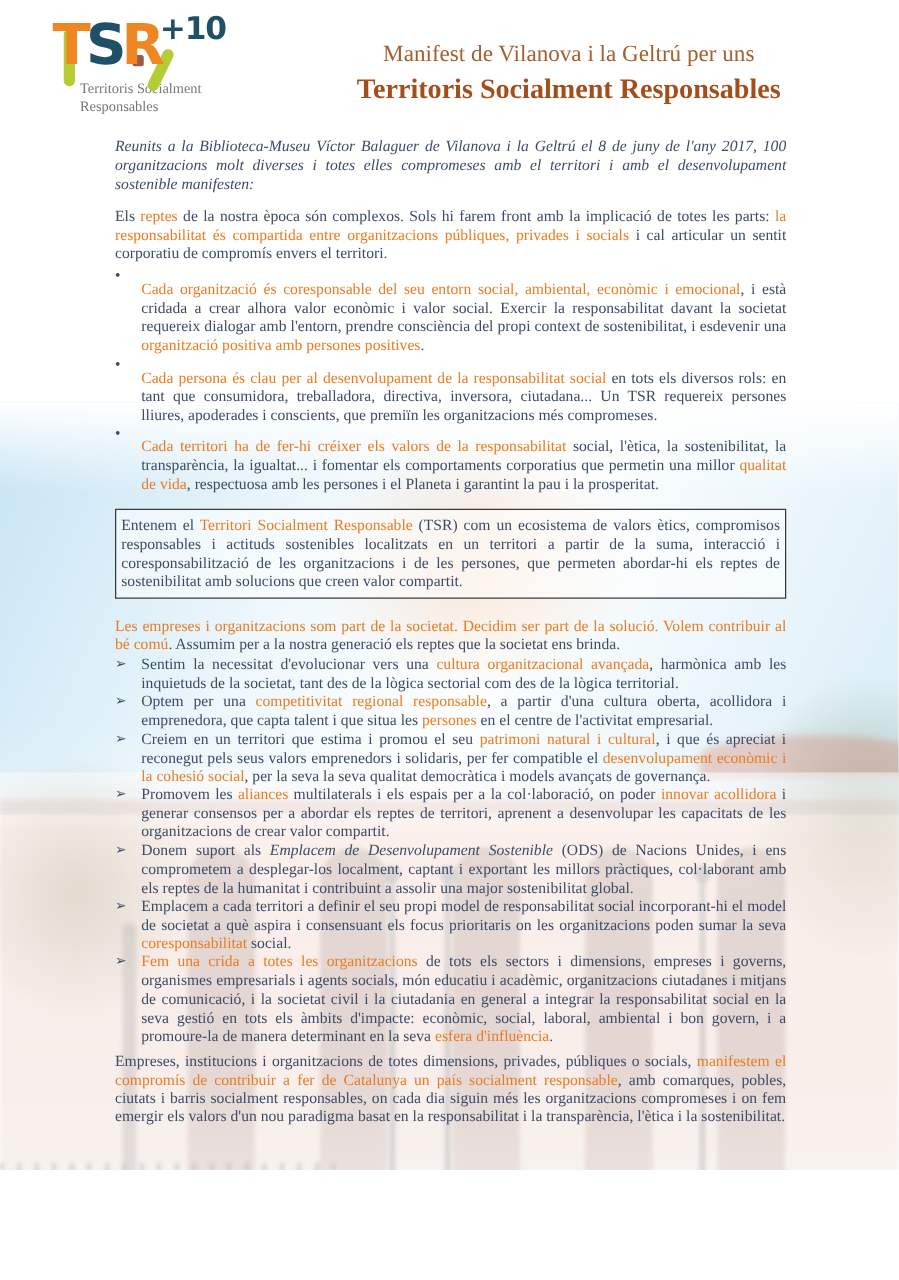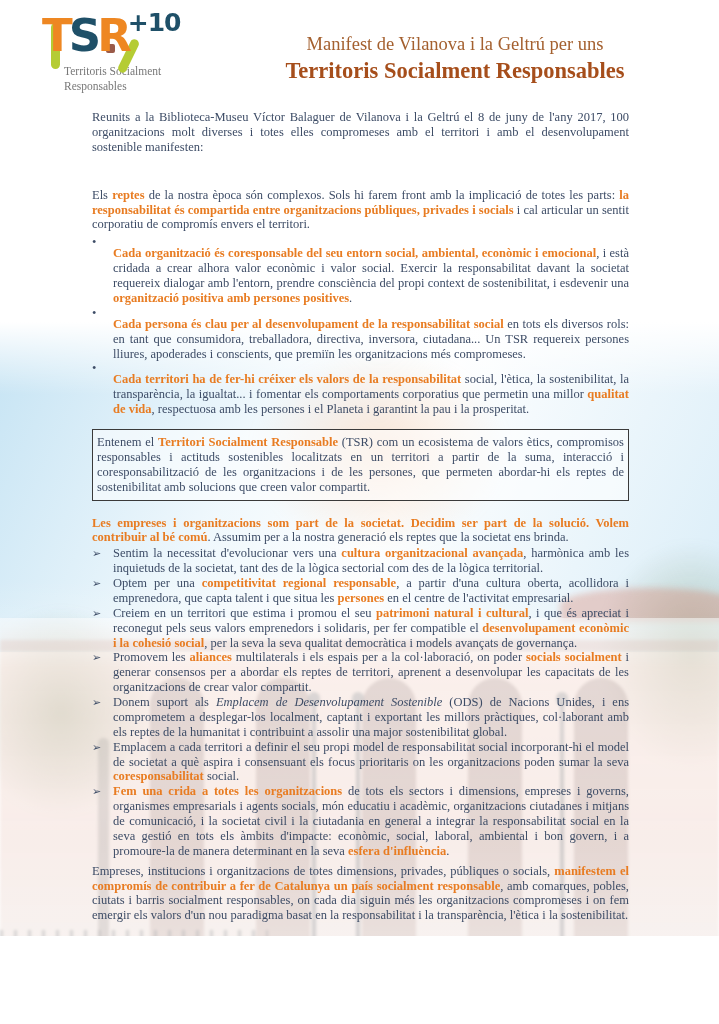--- a/index.html
+++ b/index.html
@@ -53,24 +53,24 @@
   .plus10{font-size:25px;color:#1f5068;letter-spacing:-1px;vertical-align:20px;position:relative;}
   .tsr-sub{margin-top:6px;margin-left:22px;font-size:11.5px;color:#787878;line-height:1.3;}
 
   .title-block{position:absolute;left:195px;top:34px;width:520px;text-align:center;}
   .title-l1{font-size:18.5px;color:#a4602f;}
   .title-l2{font-size:22.5px;font-weight:bold;color:#a64e1b;margin-top:3px;}
 
   
   .content{position:absolute;left:92px;top:110px;width:537px;z-index:2;
         font-size:12.5px;line-height:1.19;text-align:justify;}
-  .seg-hl{color:#e87c22;font-weight:bold;}
+  .seg-hl{color:#e87c22;font-weight:normal;}
   .seg-it{font-style:italic;}
   .seg-o{color:#e98a2b;}
-  .intro{margin:0 0 33px 0;}
+  .intro{font-style:italic;margin:0 0 11px 0;}
   .para{margin:0 0 3px 0;}
   .dot-item{display:flex;}
   .dot-glyph{flex:none;width:21px;}
   .dot-text{flex:1;text-align:justify;margin-top:11px;}
   .boxed{border:1.5px solid #3a3a3a;padding:5px 4px;margin:12px 0 15px 0;background:rgba(255,255,255,.55);}
   .section-lead{margin:0 0 1px 0;}
   .arrow-item{display:flex;}
   .arrow-glyph{flex:none;width:21px;font-size:11px;padding-top:1px;}
   .arrow-text{flex:1;text-align:justify;}
   .closing{margin-top:5px;}
@@ -166,21 +166,21 @@
       <div class="arrow-item">
         <span class="arrow-glyph">➢</span>
         <div class="arrow-text"><span>Optem per una </span><span class="seg-hl">competitivitat regional responsable</span><span>, a partir d'una cultura oberta, acollidora i emprenedora, que capta talent i que situa les </span><span class="seg-hl">persones</span><span> en el centre de l'activitat empresarial.</span></div>
       </div>
       <div class="arrow-item">
         <span class="arrow-glyph">➢</span>
         <div class="arrow-text"><span>Creiem en un territori que estima i promou el seu </span><span class="seg-hl">patrimoni natural i cultural</span><span>, i que és apreciat i reconegut pels seus valors emprenedors i solidaris, per fer compatible el </span><span class="seg-hl">desenvolupament econòmic i la cohesió social</span><span>,  per la seva la seva qualitat democràtica i models avançats de governança.</span></div>
       </div>
       <div class="arrow-item">
         <span class="arrow-glyph">➢</span>
-        <div class="arrow-text"><span>Promovem les </span><span class="seg-hl">aliances</span><span> multilaterals i els espais per a la col·laboració, on poder </span><span class="seg-hl">socials socialment</span><span> i generar consensos per a abordar els reptes de territori, aprenent a desenvolupar les capacitats de les organitzacions de crear valor compartit.</span></div>
+        <div class="arrow-text"><span>Promovem les </span><span class="seg-hl">aliances</span><span> multilaterals i els espais per a la col·laboració, on poder </span><span class="seg-hl">innovar acollidora</span><span> i generar consensos per a abordar els reptes de territori, aprenent a desenvolupar les capacitats de les organitzacions de crear valor compartit.</span></div>
       </div>
       <div class="arrow-item">
         <span class="arrow-glyph">➢</span>
         <div class="arrow-text"><span>Donem suport als </span><span class="seg-it">Emplacem de Desenvolupament Sostenible</span><span> (ODS) de Nacions Unides, i ens comprometem a desplegar-los localment, captant i exportant les millors pràctiques, col·laborant amb els reptes de la humanitat i contribuint a assolir una major sostenibilitat global.</span></div>
       </div>
       <div class="arrow-item">
         <span class="arrow-glyph">➢</span>
         <div class="arrow-text"><span>Emplacem a cada territori a definir el seu propi model de responsabilitat social incorporant-hi el model de societat a què aspira i consensuant els focus prioritaris on les organitzacions poden sumar la seva </span><span class="seg-hl">coresponsabilitat</span><span> social.</span></div>
       </div>
       <div class="arrow-item">

